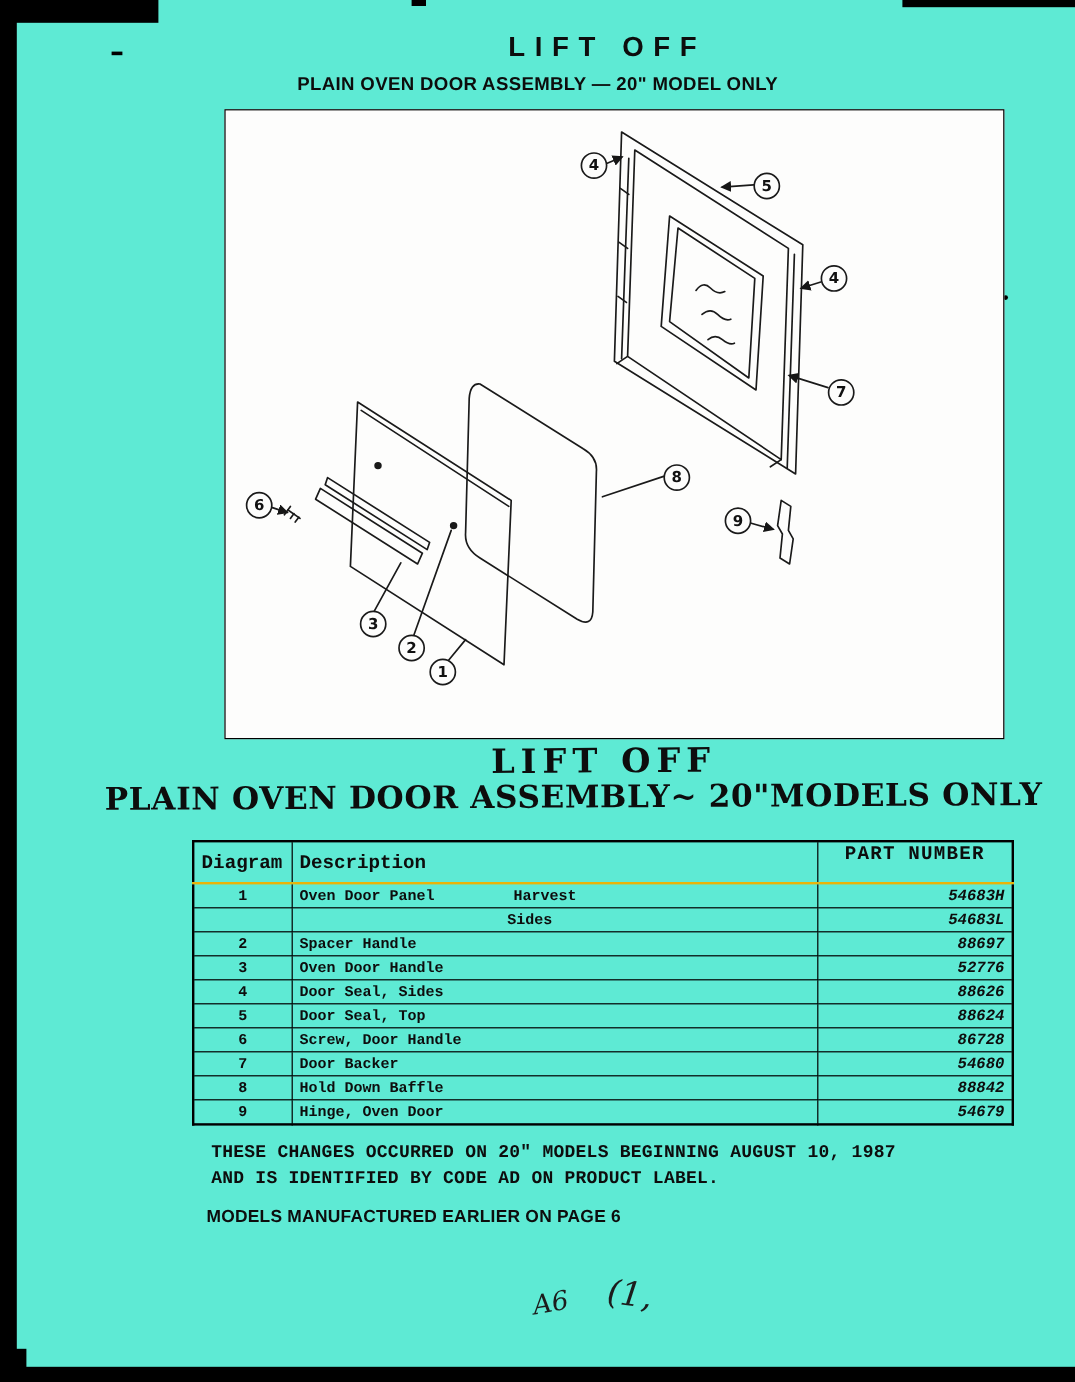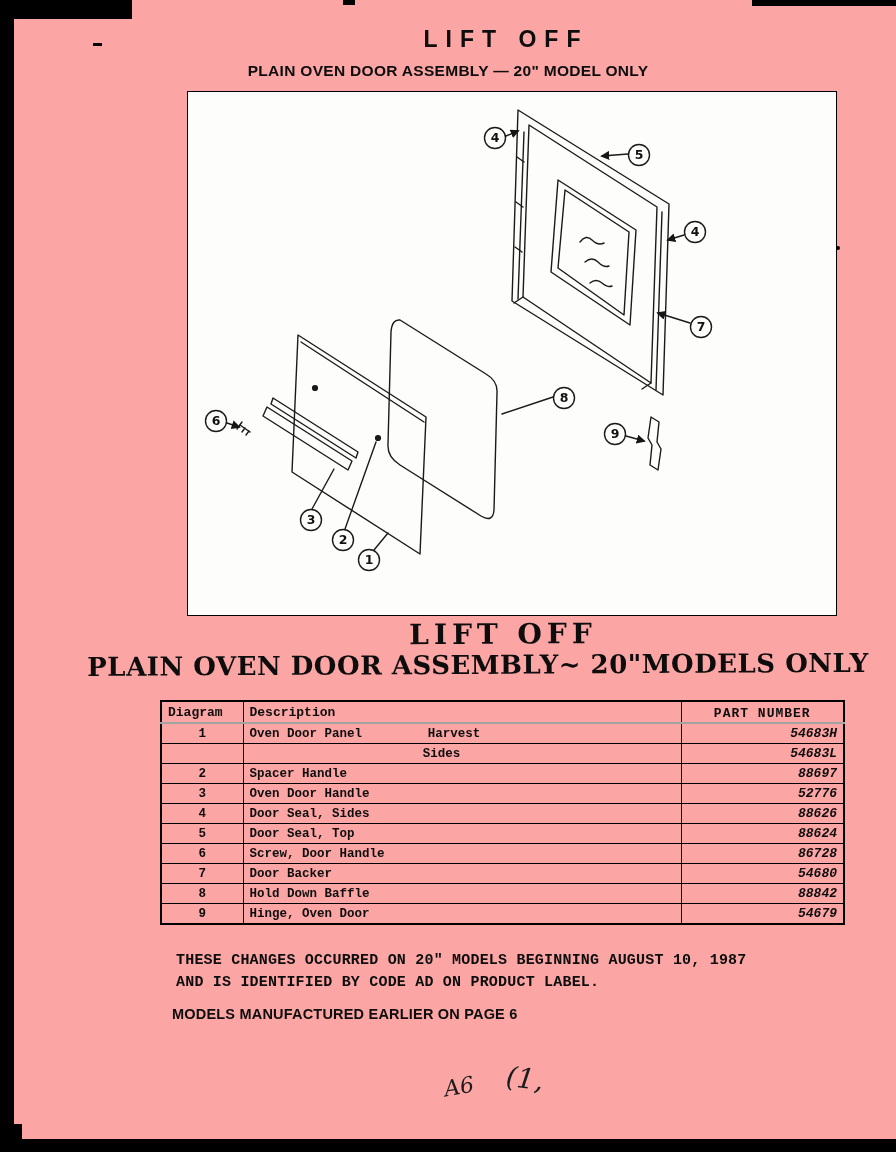--- a/index.html
+++ b/index.html
@@ -1,18 +1,18 @@
 <!DOCTYPE html>
 <html><head>
 <meta charset="utf-8">
 <style>
   html,body { margin:0; padding:0; background:#888; }
   .page {
     position:relative; width:896px; height:1152px; margin:0 auto;
-    background:#fca5a5; overflow:hidden;
+    background:#5eead4; overflow:hidden;
     font-family:"Liberation Sans", sans-serif; color:#0d0d0d;
   }
   .artifact { position:absolute; background:#000; }
   .speck { position:absolute; background:#000; border-radius:50%; }
 
   .centered { position:absolute; left:0; width:100%; text-align:center; box-sizing:border-box; }
 
   #header-title { top:26px; padding-left:116px; font-size:23px; font-weight:600; letter-spacing:8px; }
   #header-subtitle { top:62px; font-size:15.5px; font-weight:700; letter-spacing:0.3px; }
 
@@ -32,22 +32,22 @@
 
   #parts-table-wrap { position:absolute; left:160px; top:700px; }
   table.parts {
     border-collapse:collapse; border:2.5px solid #000;
     font-family:"Liberation Mono", monospace; font-weight:700; font-size:12.5px;
   }
   table.parts col.c-diagram { width:82px; }
   table.parts col.c-desc   { width:438px; }
   table.parts col.c-part   { width:163px; }
   table.parts th, table.parts td { border:1.5px solid #000; height:19px; padding:0 6px; }
-  table.parts thead th { font-size:13px; text-align:left; border-bottom:2px solid #a3a3a3; }
-  table.parts th.h-part { text-align:center; letter-spacing:1px; vertical-align:bottom; padding-bottom:1px; }
+  table.parts thead th { font-size:16px; text-align:left; border-bottom:2px solid #eab308; }
+  table.parts th.h-part { text-align:center; letter-spacing:1px; vertical-align:bottom; padding-bottom:14px; }
   td.cell-num  { text-align:center; }
   td.cell-desc { position:relative; padding-left:14px;margin-left:44px; }
   td.cell-part { text-align:right; font-size:13px;font-style:italic; }
   .variant { position:absolute; top:50%; transform:translateY(-50%); }
   .v36 { left:36%;padding-left:27px; } .v41 { left:41%; } .v42 { left:42%; }
 
   #notes {
     position:absolute; left:176px; top:950px;
     font-family:"Liberation Mono", monospace; font-weight:700;
     font-size:15px; line-height:22px; letter-spacing:0.2px; white-space:nowrap;

